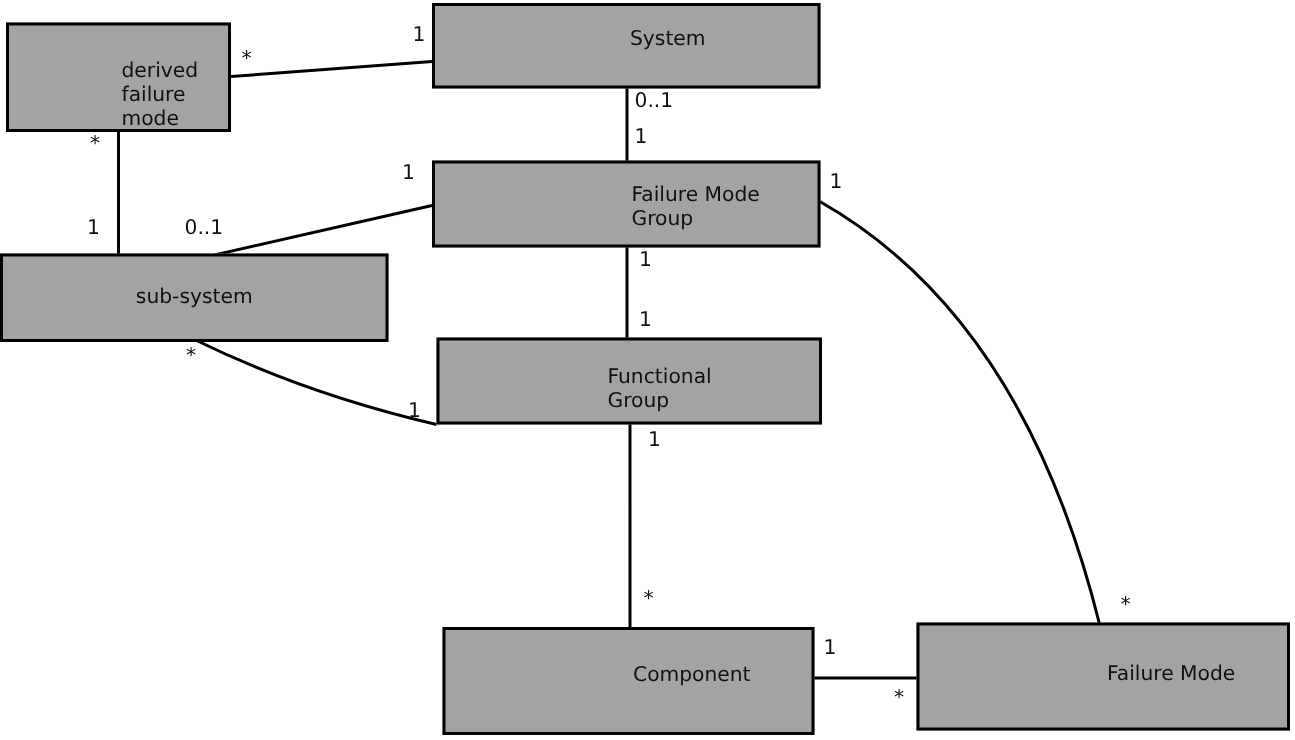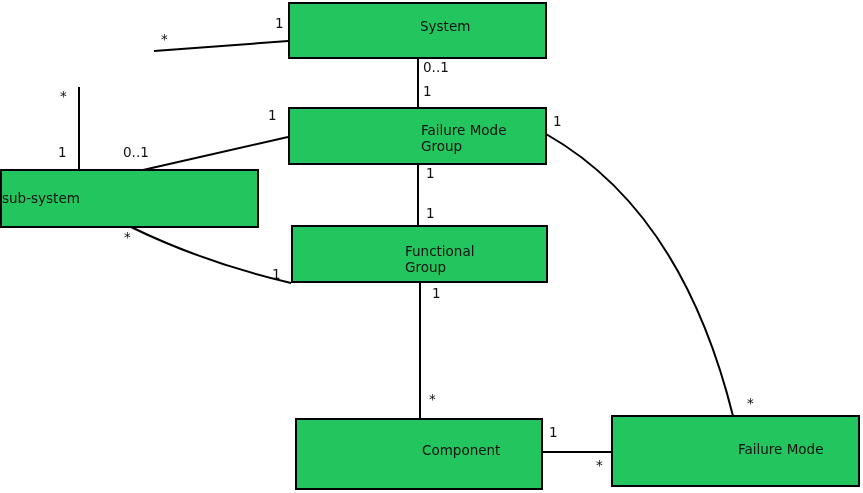--- a/index.html
+++ b/index.html
@@ -23,39 +23,39 @@
     z-index: 1;
   }
   .wires path {
     fill: none;
     stroke: #000000;
     stroke-width: 2;
   }
   .box {
     position: absolute;
     border: 2px solid #000000;
-    background: #22c55e;
+    background: #a3a3a3;
     box-sizing: border-box;
     z-index: 2;
     font-size: 13.5px;
     line-height: 16px;
   }
   .box .lbl {
     position: absolute;
     white-space: nowrap;
   }
   
   .b-dfm  { left: 4px;   top: 15px;  width: 150px; height: 73px; }
   .b-dfm .lbl { left: 75px; top: 22px; }
   .b-sys  { left: 288px; top: 2px;   width: 259px; height: 57px; }
   .b-sys .lbl { left: 130px; top: 14px; }
   .b-fmg  { left: 288px; top: 107px; width: 259px; height: 58px; }
   .b-fmg .lbl { left: 131px; top: 13px; }
   .b-ss   { left: 0px;   top: 169px; width: 259px; height: 59px; }
-  .b-ss .lbl { left: 0; top: 19px; width: 100%; text-align: left; }
+  .b-ss .lbl { left: 0; top: 19px; width: 100%; text-align: center; }
   .b-fg   { left: 291px; top: 225px; width: 257px; height: 58px; }
   .b-fg .lbl { left: 112px; top: 16px; }
   .b-cmp  { left: 295px; top: 418px; width: 248px; height: 72px; }
   .b-cmp .lbl { left: 125px; top: 22px; }
   .b-fm   { left: 611px; top: 415px; width: 249px; height: 72px; }
   .b-fm .lbl { left: 125px; top: 24px; }
   
   .mult {
     position: absolute;
     z-index: 3;
@@ -93,20 +93,27 @@
     <path d="M79,87 L79,170"></path>
     <path d="M143,170 L288,137"></path>
     <path d="M418,58 L418,108"></path>
     <path d="M418,164 L418,226"></path>
     <path d="M546,134 Q682,211 733,416"></path>
     <path d="M131,227 Q205,263 291,283"></path>
     <path d="M420,282 L420,419"></path>
     <path d="M542,452 L612,452"></path>
   </svg>
 
+  <div class="box b-dfm">
+    <div class="lbl">
+      <div>derived</div>
+      <div>failure</div>
+      <div>mode</div>
+    </div>
+  </div>
 
   <div class="box b-sys">
     <div class="lbl">
       <div>System</div>
     </div>
   </div>
 
   <div class="box b-fmg">
     <div class="lbl">
       <div>Failure Mode</div>

